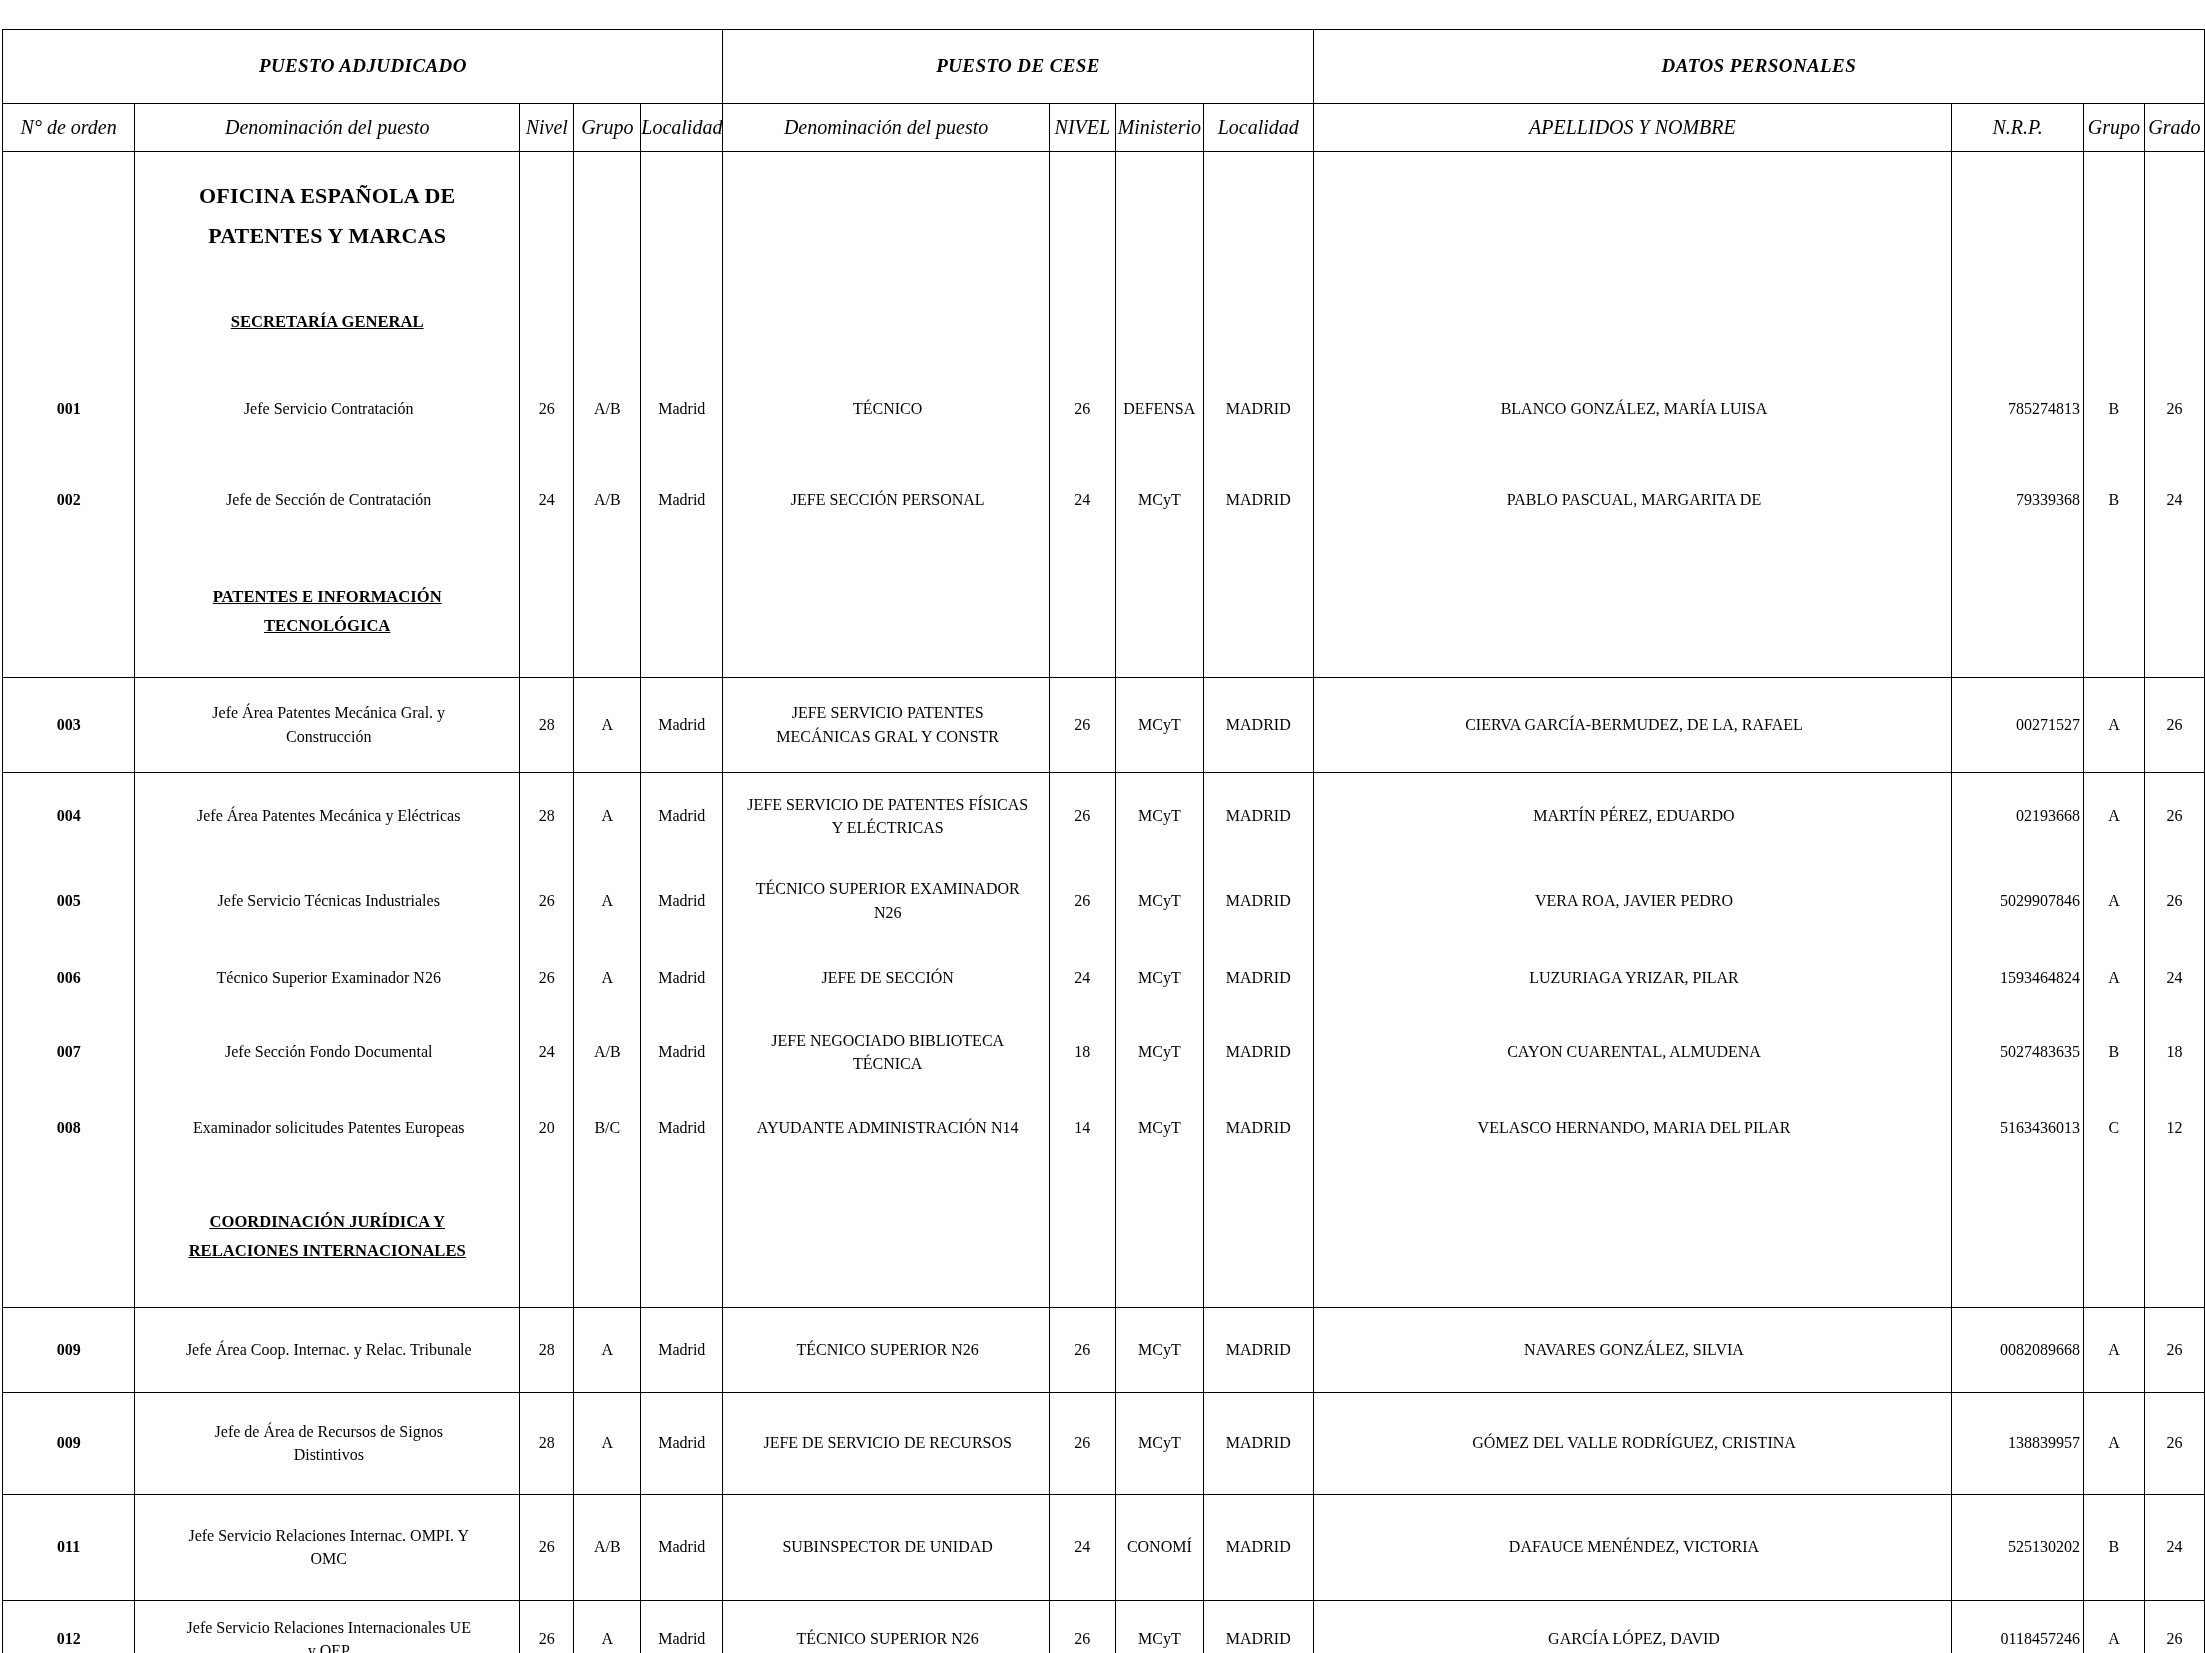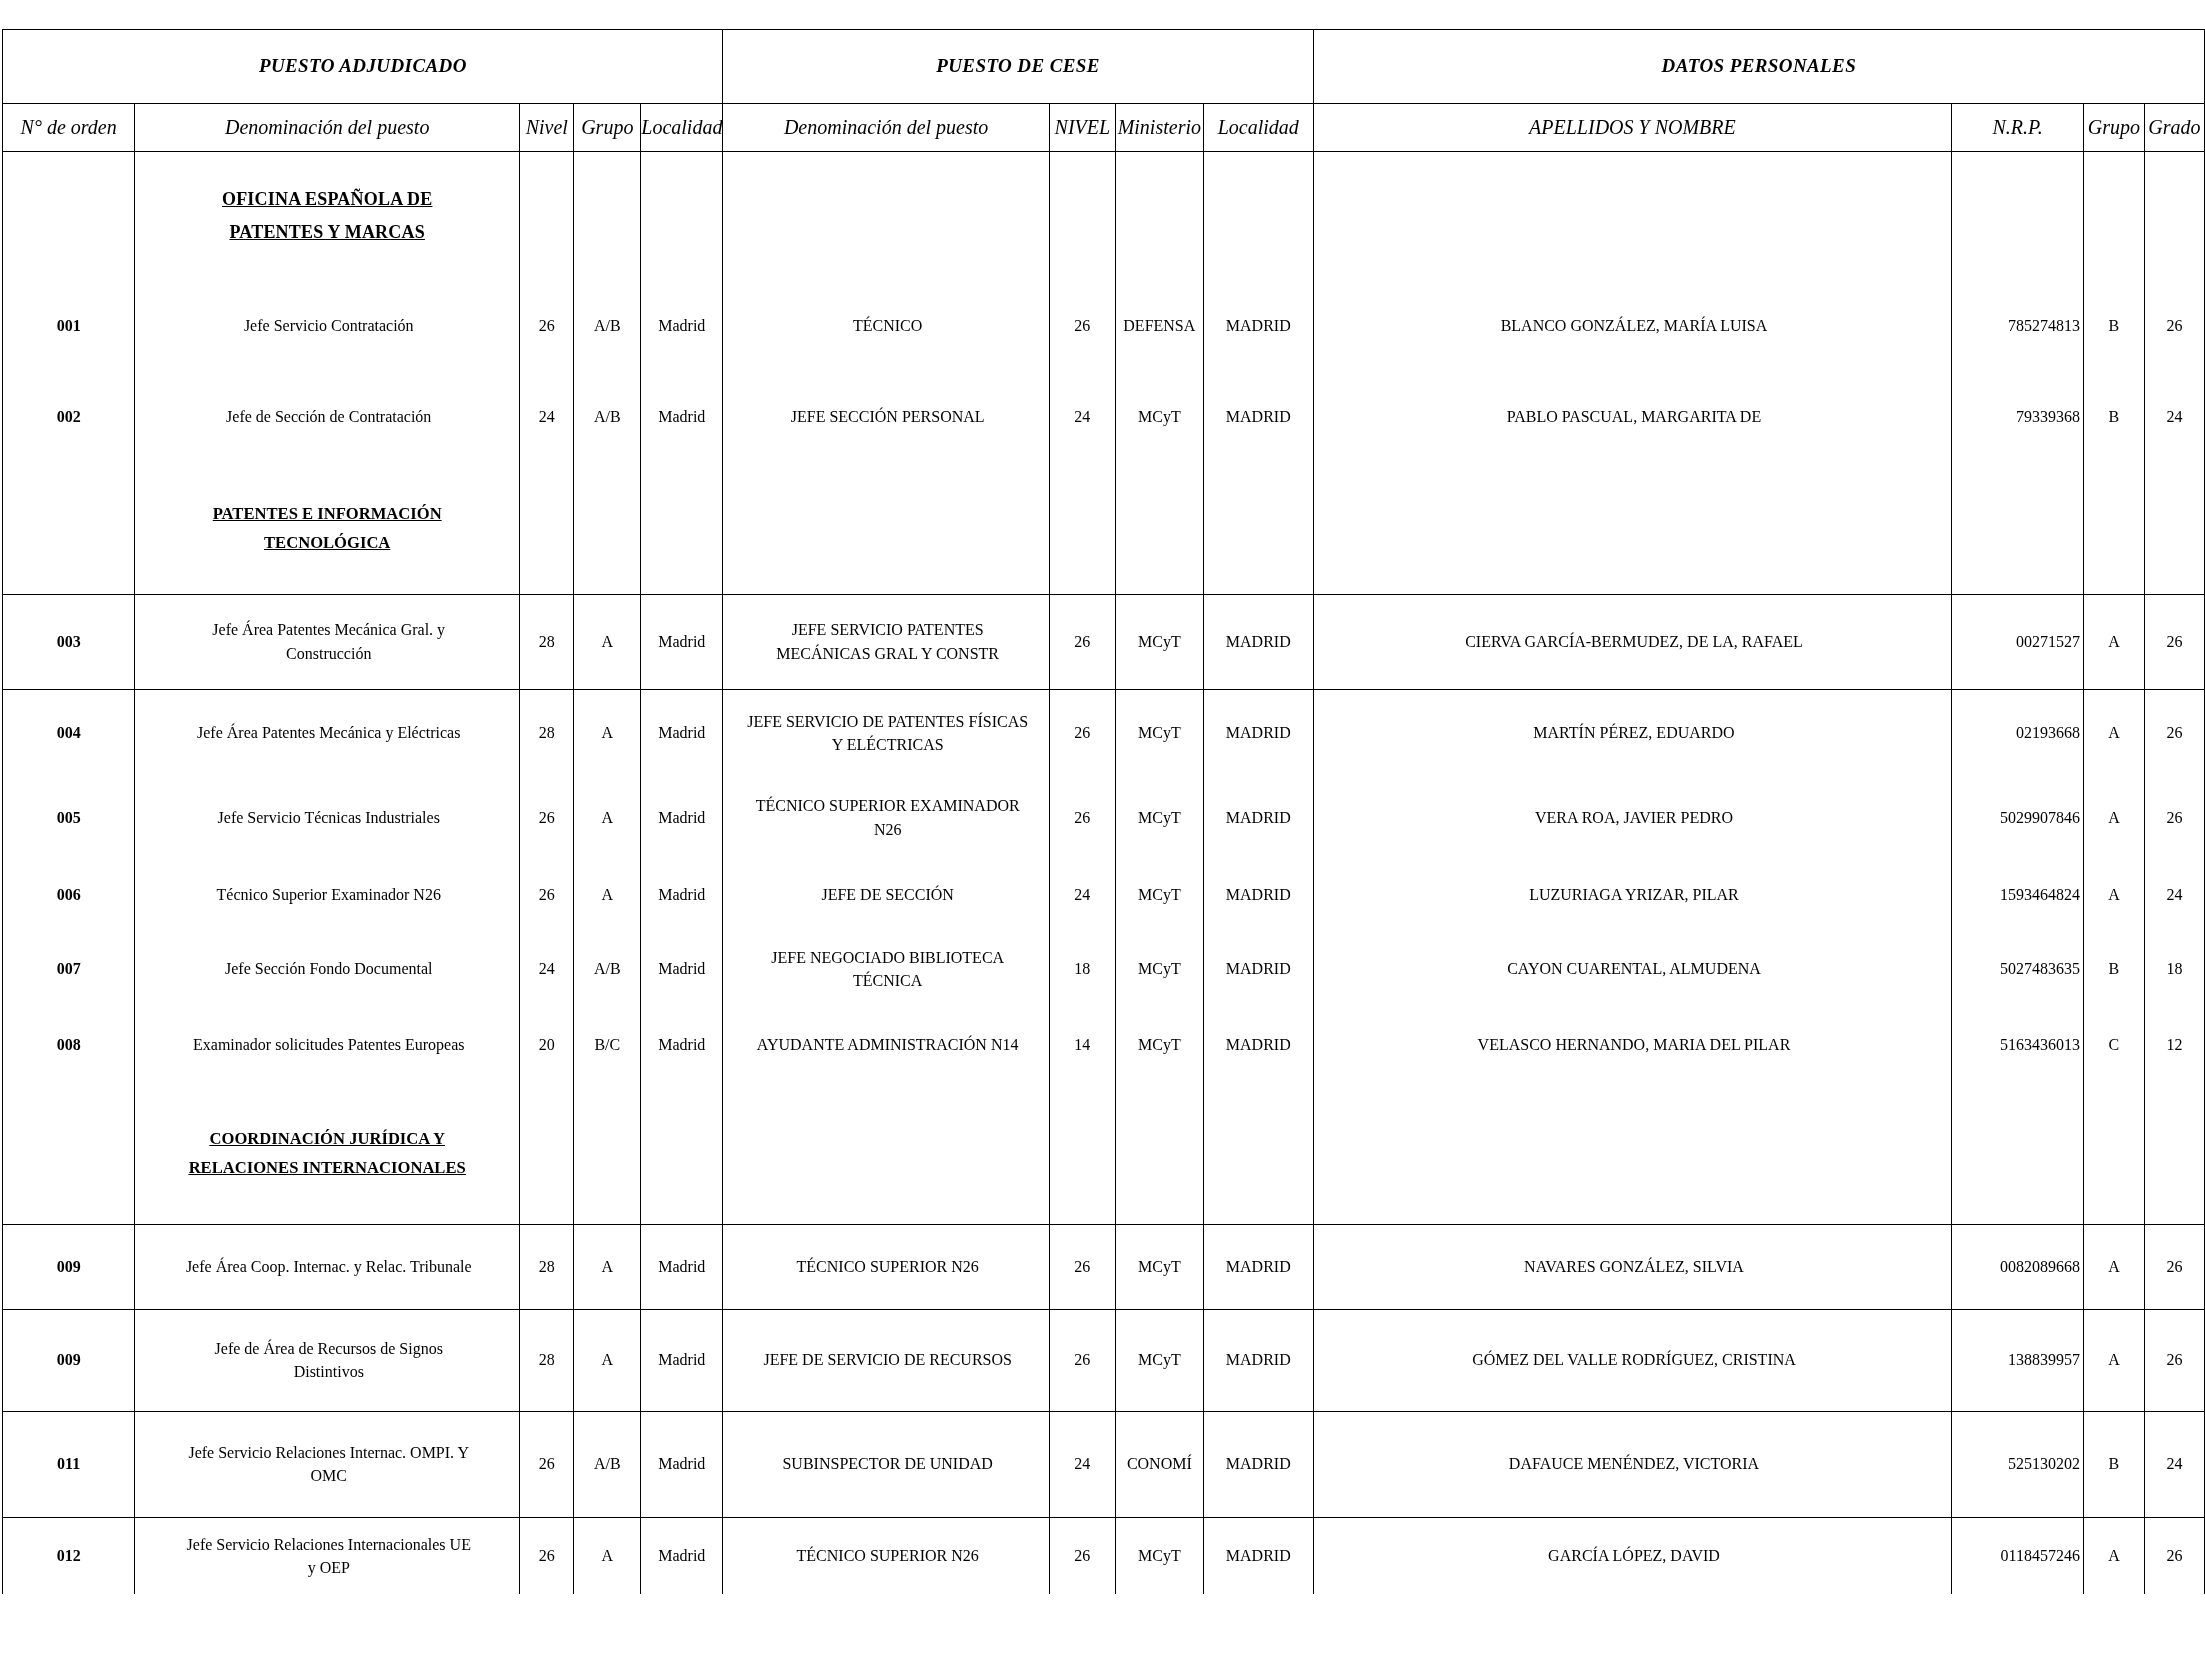--- a/index.html
+++ b/index.html
@@ -14,21 +14,21 @@
   thead th{border:1.5px solid #000;background:#fff;}
   .ghead{height:73px;font-style:italic;font-weight:bold;font-size:19px;text-align:center;letter-spacing:0.4px;}
   .chead{height:47px;font-style:italic;font-weight:normal;font-size:20px;text-align:center;}
   td{font-size:16px;white-space:pre-line;line-height:1.45;}
   tr.sep td{border-top:1.5px solid #000;}
   .orden{font-weight:bold;text-align:center;}
   .tl{text-align:center;padding-left:7.6px;padding-right:4.5px;}
   .tc{text-align:center;}
   .trr{text-align:right;padding-right:3px;}
   .hcell{text-align:center;font-weight:bold;}
-  .hcell.title{font-size:18px;line-height:1.8;letter-spacing:0.2px;text-decoration:underline;}
+  .hcell.title{font-size:22px;line-height:1.8;letter-spacing:0.2px;}
   .hcell.sub{font-size:16.6px;text-decoration:underline;line-height:1.75;}
 </style>
 </head>
 <body>
 
 <div class="page">
   <table>
     <colgroup id="cols">
         <col style="width: 132px;">
         <col style="width: 386px;">
@@ -76,20 +76,35 @@
           <td></td>
           <td></td>
           <td></td>
           <td></td>
           <td></td>
           <td></td>
           <td></td>
           <td></td>
           <td></td>
         </tr>
+        <tr style="height: 83px;">
+          <td></td>
+          <td class="hcell sub">SECRETARÍA GENERAL</td>
+          <td></td>
+          <td></td>
+          <td></td>
+          <td></td>
+          <td></td>
+          <td></td>
+          <td></td>
+          <td></td>
+          <td></td>
+          <td></td>
+          <td></td>
+        </tr>
         <tr style="height: 91px;">
           <td class="orden">001</td>
           <td class="tl">Jefe Servicio Contratación</td>
           <td class="tc">26</td>
           <td class="tc">A/B</td>
           <td class="tc">Madrid</td>
           <td class="tl">TÉCNICO</td>
           <td class="tc">26</td>
           <td class="tc">DEFENSA</td>
           <td class="tc">MADRID</td>

